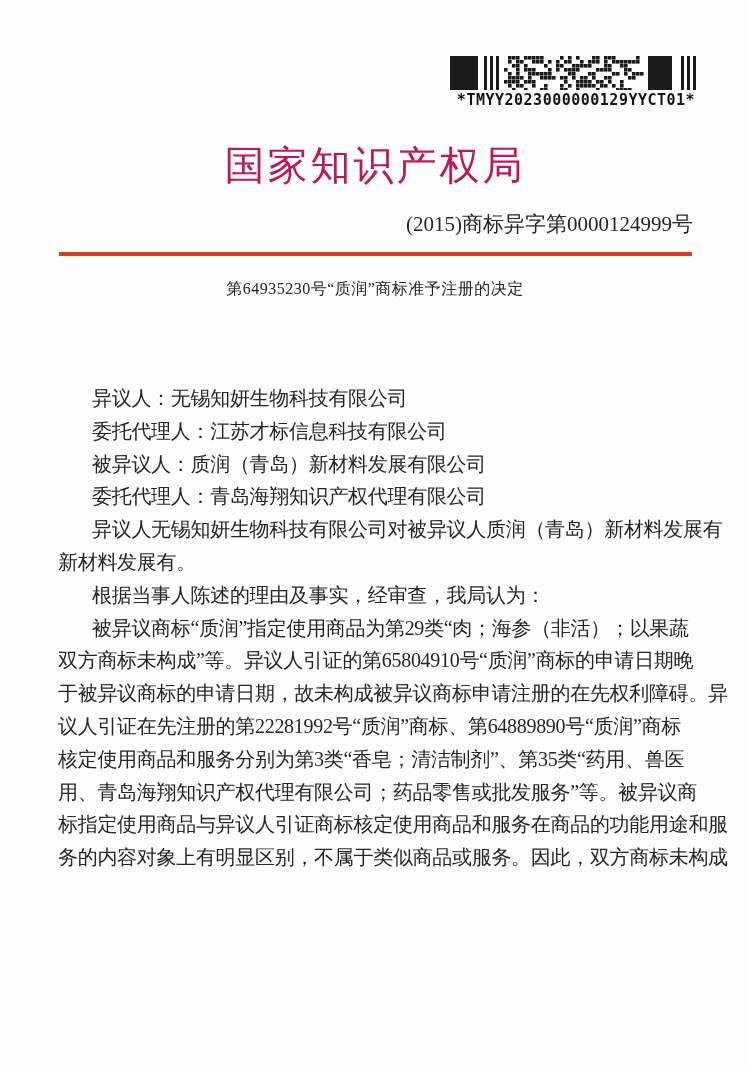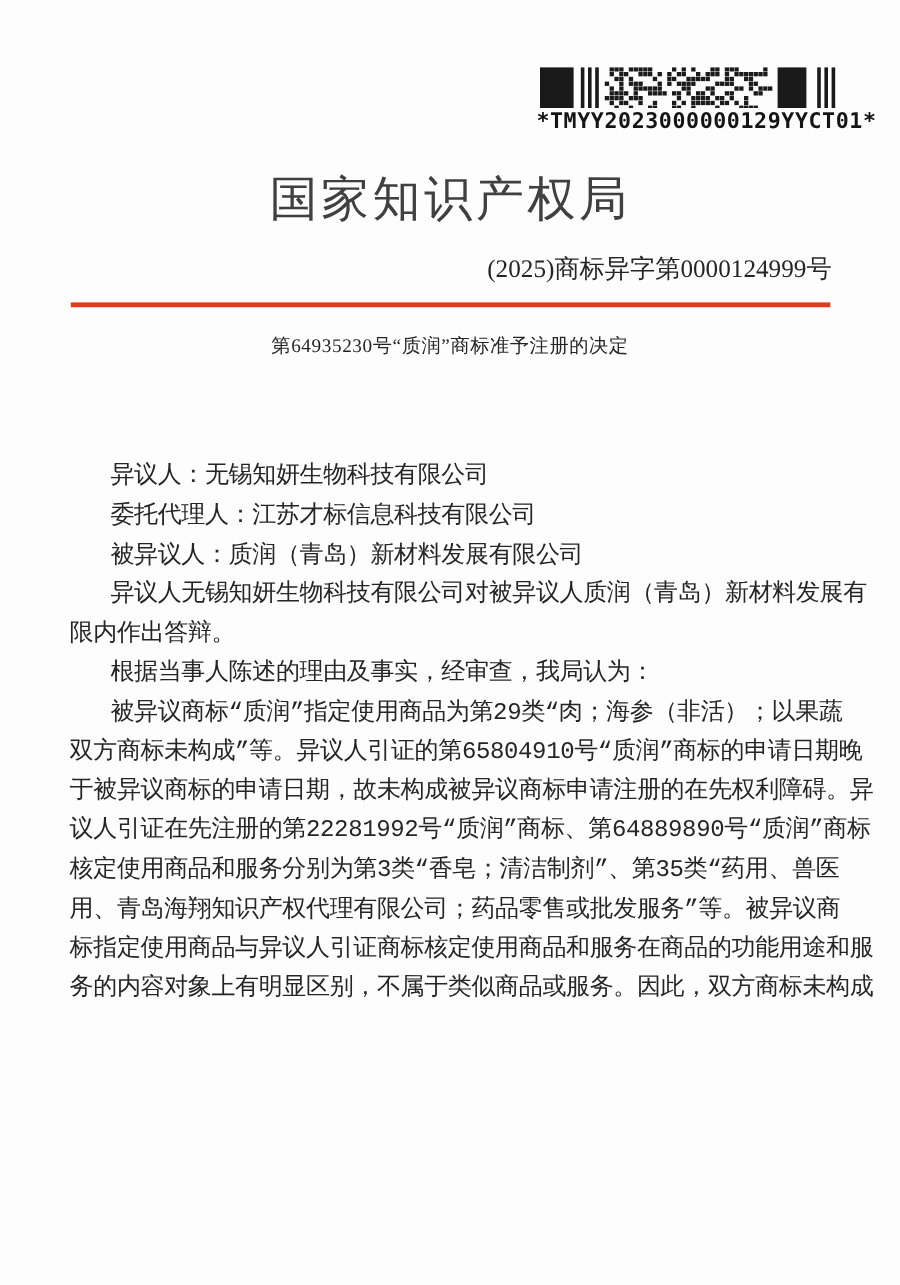--- a/index.html
+++ b/index.html
@@ -11,21 +11,21 @@
     font-family:"Liberation Serif","DejaVu Serif",serif;
     color:#252525;
   }
   .barcode-wrap{
     position:absolute;top:56px;right:45px;width:258px;
     text-align:center;
   }
   .barcode-svg{display:block;width:253px;height:34px;margin:0 auto;}
   .barcode-text{
     font-family:"DejaVu Sans Mono","DejaVu Sans",monospace;
-    font-weight:700;font-size:18px;letter-spacing:0.5px;
+    font-weight:700;font-size:15px;letter-spacing:0.5px;
     color:#141414;margin-top:1px;white-space:nowrap;
   }
   .title{
     position:absolute;top:141px;left:0;width:100%;
     text-align:center;font-size:40px;line-height:50px;
     letter-spacing:3px;font-weight:400;
   }
   .doc-number{
     position:absolute;top:209px;right:57px;
     font-size:21px;line-height:30px;white-space:nowrap;
@@ -33,21 +33,21 @@
   .red-rule{
     position:absolute;top:252px;left:59px;right:58px;height:4px;
   }
   .heading{
     position:absolute;top:272px;left:0;width:100%;
     text-align:center;font-size:16px;line-height:33px;
     letter-spacing:0.5px;font-weight:500;white-space:nowrap;
   }
   .body{
     position:absolute;top:382px;left:58px;right:48px;
-    font-size:20px;line-height:32.8px;letter-spacing:-0.3px;font-family:Liberation Mono, monospace;
+    font-size:20px;line-height:32.8px;letter-spacing:-0.3px;
   }
   .line{white-space:nowrap;}
   .indent{text-indent:34px;}
 </style>
 </head>
 <body>
 
 <div class="sheet">
 
   <div class="barcode-wrap">
@@ -209,35 +209,36 @@
         <rect x="186" y="16" width="3.6" height="3.6" fill="#1a1a1a"></rect>
         <rect x="190" y="16" width="3.6" height="3.6" fill="#1a1a1a"></rect>
         <rect x="198" y="0" width="24" height="34" fill="#1a1a1a"></rect>
         <rect x="231" y="0" width="3" height="34" fill="#1a1a1a"></rect>
         <rect x="237" y="0" width="3" height="34" fill="#1a1a1a"></rect>
         <rect x="243" y="0" width="3" height="34" fill="#1a1a1a"></rect>
       </svg>
     <div class="barcode-text">*TMYY2023000000129YYCT01*</div>
   </div>
 
-  <div class="title" style="color: #404040;">国家知识产权局</div>
-
-  <div class="doc-number">(2025)商标异字第0000124999号</div>
+  <div class="title" style="color: #be185d;">国家知识产权局</div>
+
+  <div class="doc-number">(2015)商标异字第0000124999号</div>
 
   <div class="red-rule" style="background: rgb(226, 58, 29);"></div>
 
   <div class="heading">第64935230号“质润”商标准予注册的决定</div>
 
   <div class="body">
     <div class="line indent">异议人：无锡知妍生物科技有限公司</div>
     <div class="line indent">委托代理人：江苏才标信息科技有限公司</div>
     <div class="line indent">被异议人：质润（青岛）新材料发展有限公司</div>
+    <div class="line indent">委托代理人：青岛海翔知识产权代理有限公司</div>
 
     <div class="line indent">异议人无锡知妍生物科技有限公司对被异议人质润（青岛）新材料发展有</div>
-    <div class="line">限内作出答辩。</div>
+    <div class="line">新材料发展有。</div>
 
     <div class="line indent">根据当事人陈述的理由及事实，经审查，我局认为：</div>
 
     <div class="line indent">被异议商标“质润”指定使用商品为第29类“肉；海参（非活）；以果蔬</div>
     <div class="line">双方商标未构成”等。异议人引证的第65804910号“质润”商标的申请日期晚</div>
     <div class="line">于被异议商标的申请日期，故未构成被异议商标申请注册的在先权利障碍。异</div>
     <div class="line">议人引证在先注册的第22281992号“质润”商标、第64889890号“质润”商标</div>
     <div class="line">核定使用商品和服务分别为第3类“香皂；清洁制剂”、第35类“药用、兽医</div>
     <div class="line">用、青岛海翔知识产权代理有限公司；药品零售或批发服务”等。被异议商</div>
     <div class="line">标指定使用商品与异议人引证商标核定使用商品和服务在商品的功能用途和服</div>

